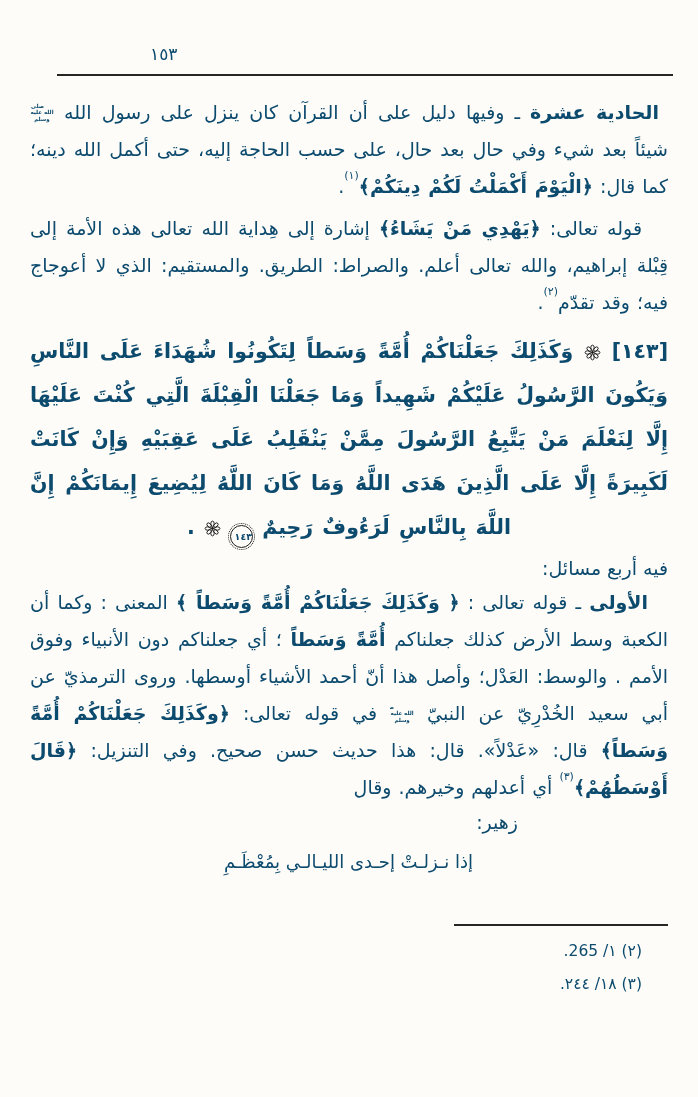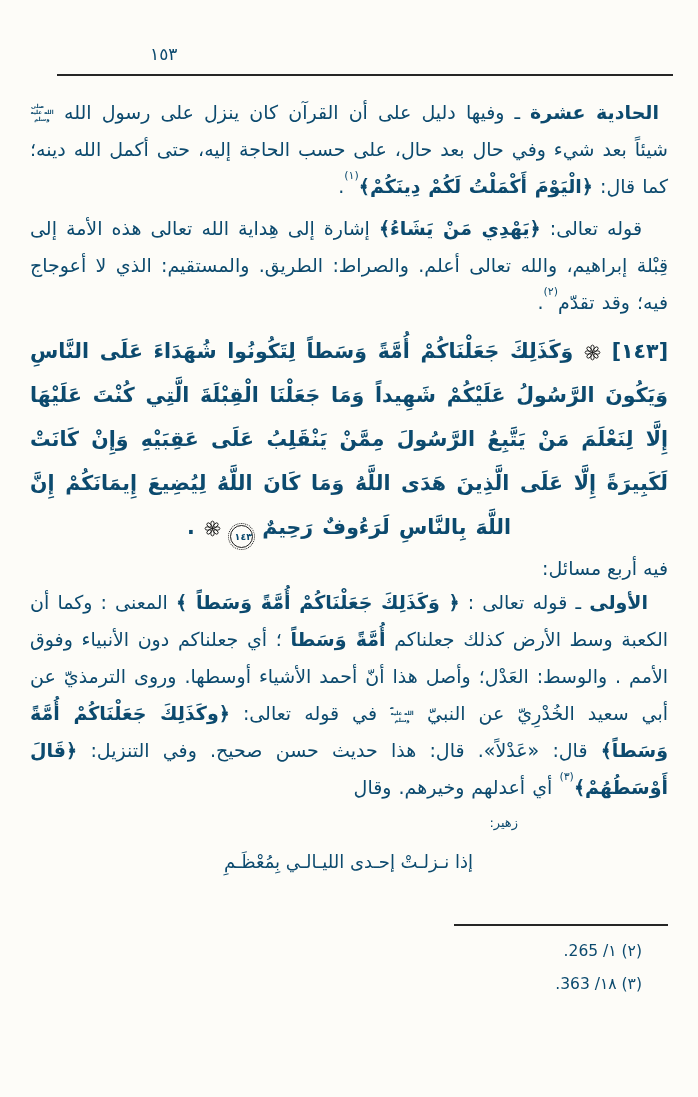--- a/index.html
+++ b/index.html
@@ -51,21 +51,21 @@
   .vref { white-space:nowrap; }
   .medallion {
     display:inline-flex; align-items:center; justify-content:flex-start;
     width:23px; height:23px; border:1.5px solid #1d1d1d; border-radius:50%;
     outline:1px dotted #1d1d1d; outline-offset:1.5px;
     font-size:9.5px; font-weight:bold; vertical-align:-6px; line-height:1;
   }
   .rosette { vertical-align:-3px; }
   .intro { margin-top:6px; font-size:19px; line-height:27px; padding-left:118px; text-align:right; }
   .intro-inner { display:inline-block; }
-  .zuhair { font-size:13px; line-height:33px; padding-right:150px; }
+  .zuhair { font-size:19px; line-height:33px; padding-right:150px; }
   .poetry {
     display:flex; flex-direction:row; gap:38px; padding-right:195px;
     margin-top:5px; font-size:18px; line-height:35px; white-space:nowrap;
   }
   .footnotes { position:absolute; top:924px; right:30px; left:30px; }
   .fn-rule { width:214px; height:2px; background:#262626; margin-bottom:9px; }
   .fn { font-size:15.5px; line-height:33px; padding-right:26px; }
 </style>
 </head>
 <body>
@@ -118,16 +118,16 @@
 
     <div class="poetry">
       <span>إذا نـزلـتْ إحـدى الليـالـي بِمُعْظَـمِ</span>
     </div>
 
   </div>
 
   <div class="footnotes">
     <div class="fn-rule"></div>
     <div class="fn">(٢) ١/ 265.</div>
-    <div class="fn">(٣) ١٨/ 363.</div>
+    <div class="fn">(٣) ١٨/ ٢٤٤.</div>
   </div>
 
 </div>
 
 </body></html>

